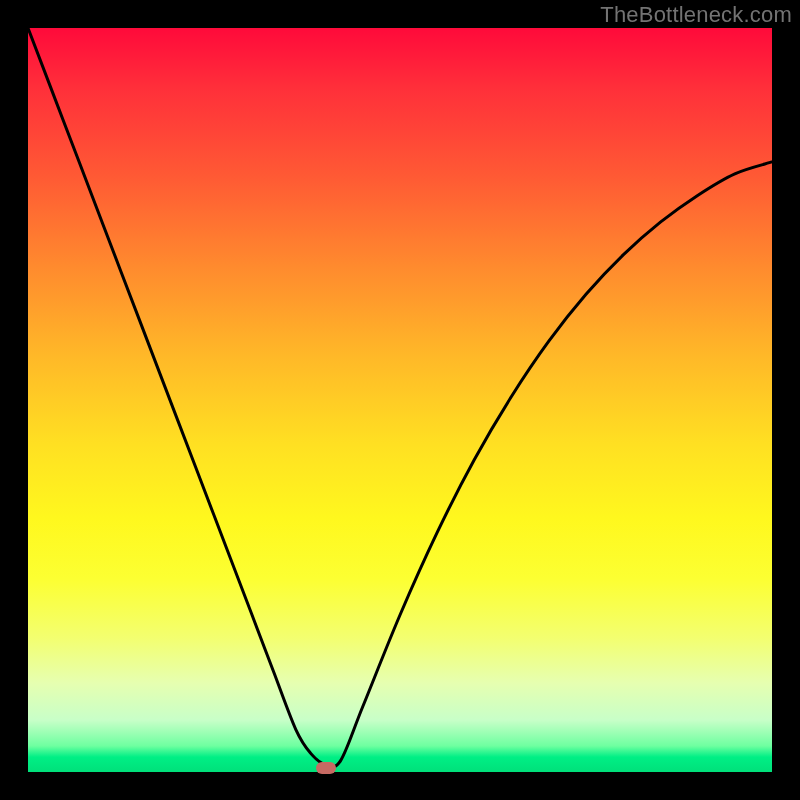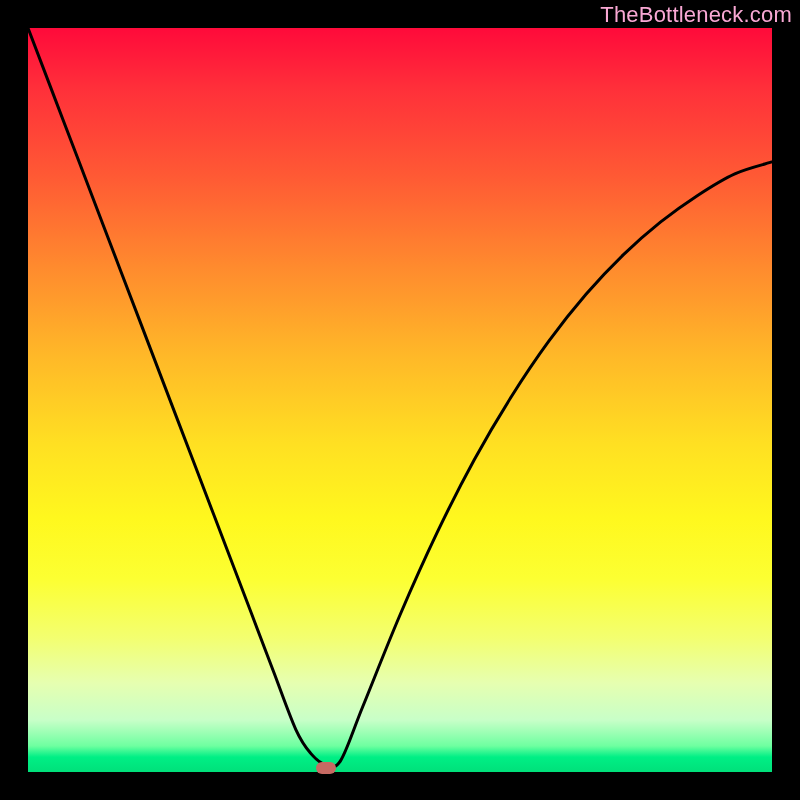--- a/index.html
+++ b/index.html
@@ -32,21 +32,21 @@
       #00ef85 98%,
       #00e07a 100%
     );
   }
   .watermark {
     position: absolute;
     top: 2px;
     right: 8px;
     font-family: Arial, Helvetica, sans-serif;
     font-size: 22px;
-    color: #f9a8d4;
+    color: #737373;
     font-weight: 400;
     letter-spacing: 0.2px;
     z-index: 10;
   }
   svg.curve {
     position: absolute;
     left: 0; top: 0;
     width: 100%; height: 100%;
     overflow: visible;
   }

